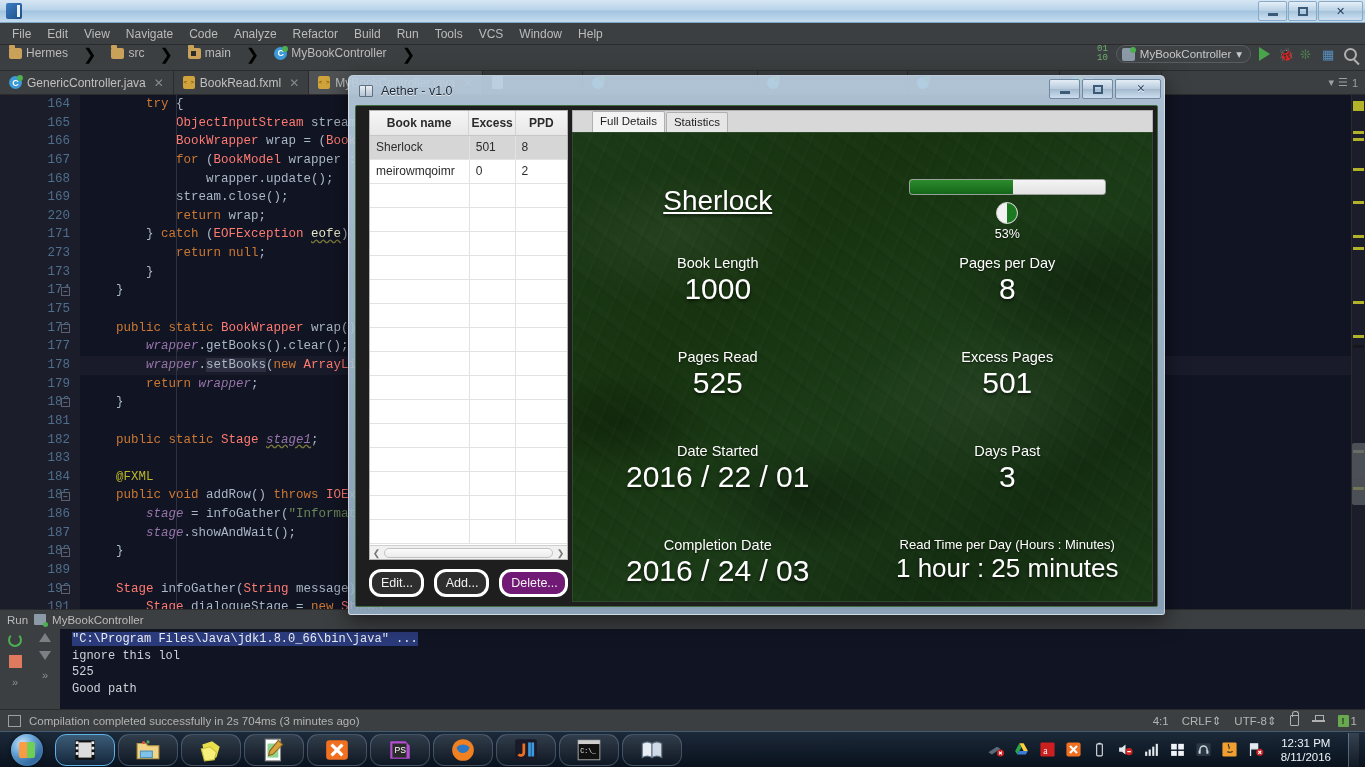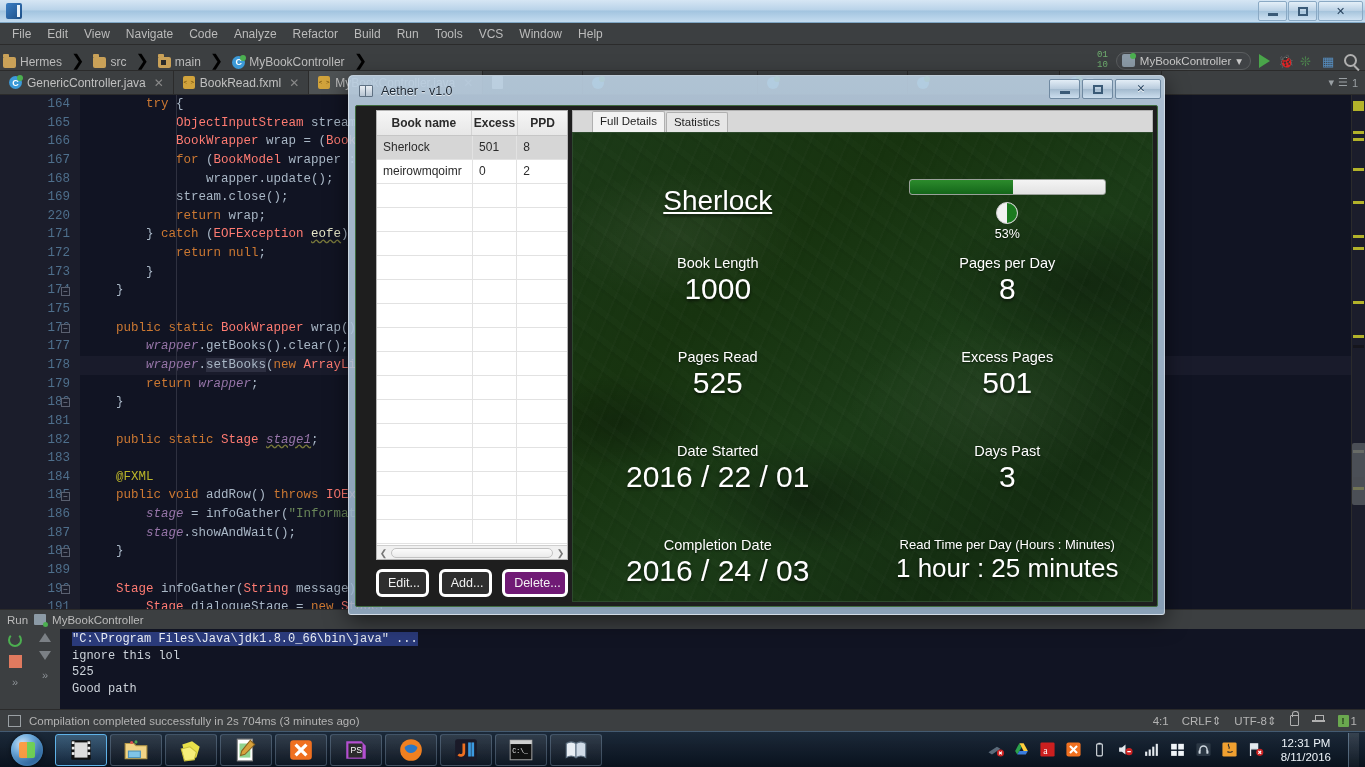--- a/index.html
+++ b/index.html
@@ -61,22 +61,22 @@
   .ij-menubar {
     height: 22px; background: #3c3f41; display: flex; align-items: center;
     padding-left: 4px; border-bottom: 1px solid #2b2b2b;
   }
   .ij-menubar .mi {
     font-size: 12px; color: #bbbbbb; padding: 2px 8px; white-space: nowrap;
   }
 
   
   .ij-navbar {
-    height: 26px; background: #3c3f41; display: flex; align-items: flex-end;
-    gap: 6px; border-bottom: 1px solid #2b2b2b;
+    height: 26px; background: #3c3f41; display: flex; align-items: flex-start;
+    padding-left: 6px; gap: 12px; border-bottom: 1px solid #2b2b2b;
   }
   .crumb { display:flex; align-items:center; gap:4px; font-size:12px; color:#bbbbbb; padding:1px 3px; }
   .ico-folder { width:13px;height:11px;background:#c9a158;border-radius:1px 2px 2px 2px;
                 position:relative; flex:none; }
   .ico-folder:before{content:"";position:absolute;left:0;top:-3px;width:6px;height:3px;background:#c9a158;border-radius:1px 1px 0 0;}
   .ico-folder.mod:after{content:"";position:absolute;left:3px;top:3px;width:5px;height:5px;background:#2b2b2b;}
   .ico-class { width:13px;height:13px;border-radius:50%;background:#3c9ad8;flex:none;position:relative;
                display:flex;align-items:center;justify-content:center;color:#fff;font-size:9px;font-weight:bold;}
   .ico-class:after{content:"";position:absolute;right:-1px;top:-1px;width:6px;height:6px;border-radius:50%;background:#4caf50;}
   .navbar-right { margin-left:auto; display:flex; align-items:center; gap:8px; padding-right:8px; }
@@ -183,37 +183,37 @@
             display:flex;align-items:center;justify-content:center; }
   .aw-btn.cl { width:46px; }
   .aw-x { color:#2d4a66; font-size:13px; font-weight:bold; text-shadow:0 1px 0 #fff; }
 
   .aether-body {
     position:absolute; left:6px; right:6px; top:29px; bottom:7px;
     background:#1e1e1e; border:1px solid #3f6b3f; border-radius:2px;
     display:flex;
   }
   
-  .tbl-pane { width:216px; flex:none; display:flex; flex-direction:column; padding:4px 4px 0 20px; }
+  .tbl-pane { width:216px; flex:none; display:flex; flex-direction:column; padding:4px 4px 0 13px; }
   .tbl-wrap { flex:1; background:#fff; border:1px solid #b4b4b4; overflow:hidden; display:flex; flex-direction:column; }
   .tbl-head { display:flex; background:linear-gradient(to bottom,#f6f6f6,#e7e7e7); border-bottom:1px solid #c6c6c6; }
   .tbl-head .th { font-size:12px; font-weight:bold; color:#2b2b2b; text-align:center; padding:5px 2px;
                   border-right:1px solid #d3d3d3; }
   .th.c1{width:105px;} .th.c2{width:48px;} .th.c3{width:54px;border-right:none;}
   .tbl-row { display:flex; border-bottom:1px solid #e2e2e2; height:24px; }
   .tbl-row.sel { background:#d6d6d6; }
   .tbl-row .td { font-size:12px; color:#2b2b2b; padding:4px 0 0 6px; border-right:1px solid #e2e2e2; overflow:hidden; white-space:nowrap;}
   .td.c1{width:105px;} .td.c2{width:48px;} .td.c3{width:54px;border-right:none;}
   .hscroll { height:14px; display:flex;align-items:center; gap:2px; background:#f0f0f0; border-top:1px solid #cfcfcf; padding:0 1px; }
   .hscroll .ar { font-size:9px; color:#777; width:11px; text-align:center; }
   .hscroll .track { flex:1; height:10px; border:1px solid #c2c2c2; border-radius:5px;
                     background:linear-gradient(to bottom,#fbfbfb,#ebebeb); }
   .tbl-btns { height:46px; display:flex; align-items:center; justify-content:center; gap:10px; }
   .abtn { min-width:48px; padding:4px 9px; font-size:12.5px; color:#f2f2f2;
-          background:#2e2e2e; border:3px solid #ffffff; border-radius:6px; text-align:left; }
+          background:#2e2e2e; border:3px solid #ffffff; border-radius:12px; text-align:left; }
   .abtn.danger { background:#701a75; }
 
   
   .det-pane { flex:1; display:flex; flex-direction:column; padding:4px 4px 4px 0; }
   .tabstrip { height:22px; display:flex; align-items:flex-end; background:#d8d8d8; border:1px solid #b0b0b0; border-bottom:none;
               padding-left:19px; gap:1px; }
   .ftab { font-size:11.5px; color:#222; padding:3px 7px 4px 7px; background:#e6e6e6; border:1px solid #b0b0b0;
           border-bottom:none; border-radius:2px 2px 0 0; }
   .ftab.active { background:#f3f3f3; padding-bottom:5px; }
   .det-body {
@@ -263,22 +263,22 @@
   .start {
     width:50px;height:34px;margin-left:2px;display:flex;align-items:center;justify-content:center;flex:none;
   }
   .orb { width:32px;height:32px;border-radius:50%;
          background: radial-gradient(circle at 35% 30%, #cfe6fa 0%, #6fa8d8 35%, #23588f 70%, #0d2c4e 100%);
          box-shadow: 0 0 6px rgba(120,190,240,.7) inset, 0 0 4px rgba(0,0,0,.6); position:relative; }
   .orb:after{content:"";position:absolute;left:8px;top:8px;width:16px;height:16px;border-radius:2px;
              background:
                linear-gradient(to right, #ff9a3c 0 47%, transparent 47% 53%, #6fd14f 53% 100%);
              opacity:.95;}
-  .tbtn { width:52px;height:32px;margin-left:3px;border:1px solid rgba(150,180,210,.30);
-          border-radius:3px; background:linear-gradient(to bottom, rgba(255,255,255,.10), rgba(255,255,255,.02));
+  .tbtn { width:60px;height:32px;margin-left:3px;border:1px solid rgba(150,180,210,.30);
+          border-radius:11px; background:linear-gradient(to bottom, rgba(255,255,255,.10), rgba(255,255,255,.02));
           display:flex;align-items:center;justify-content:center;flex:none; }
   .tbtn.act { border-color:#5fb2e8; background:linear-gradient(to bottom, rgba(120,190,240,.35), rgba(60,120,180,.18)); }
   .tray { margin-left:auto; display:flex; align-items:center; gap:9px; padding-right:6px; }
   .tray .ti { width:17px;height:17px;flex:none; }
   .clock { text-align:center; color:#eef4fa; font-size:11.5px; line-height:14px; padding:0 8px; white-space:nowrap; }
   .showdesk { width:11px;height:34px;border-left:1px solid rgba(160,195,225,.4);
               background:linear-gradient(to bottom, rgba(255,255,255,.12), rgba(255,255,255,.03)); }
   .icn { width:26px;height:26px; }
 </style>
 </head>
@@ -402,21 +402,21 @@
     <div class="ij-editor">
       <div class="gutter" id="gutter">
           <div class="ln">164</div>
           <div class="ln">165</div>
           <div class="ln">166</div>
           <div class="ln">167</div>
           <div class="ln">168</div>
           <div class="ln">169</div>
           <div class="ln">220</div>
           <div class="ln">171</div>
-          <div class="ln">172</div>
+          <div class="ln">273</div>
           <div class="ln">173</div>
           <div class="ln">174</div>
           <div class="fold" style="top: 191.5px;">−</div>
           <div class="ln">175</div>
           <div class="ln">176</div>
           <div class="fold" style="top: 228.8px;">−</div>
           <div class="ln">177</div>
           <div class="ln">178</div>
           <div class="ln">179</div>
           <div class="ln">180</div>

